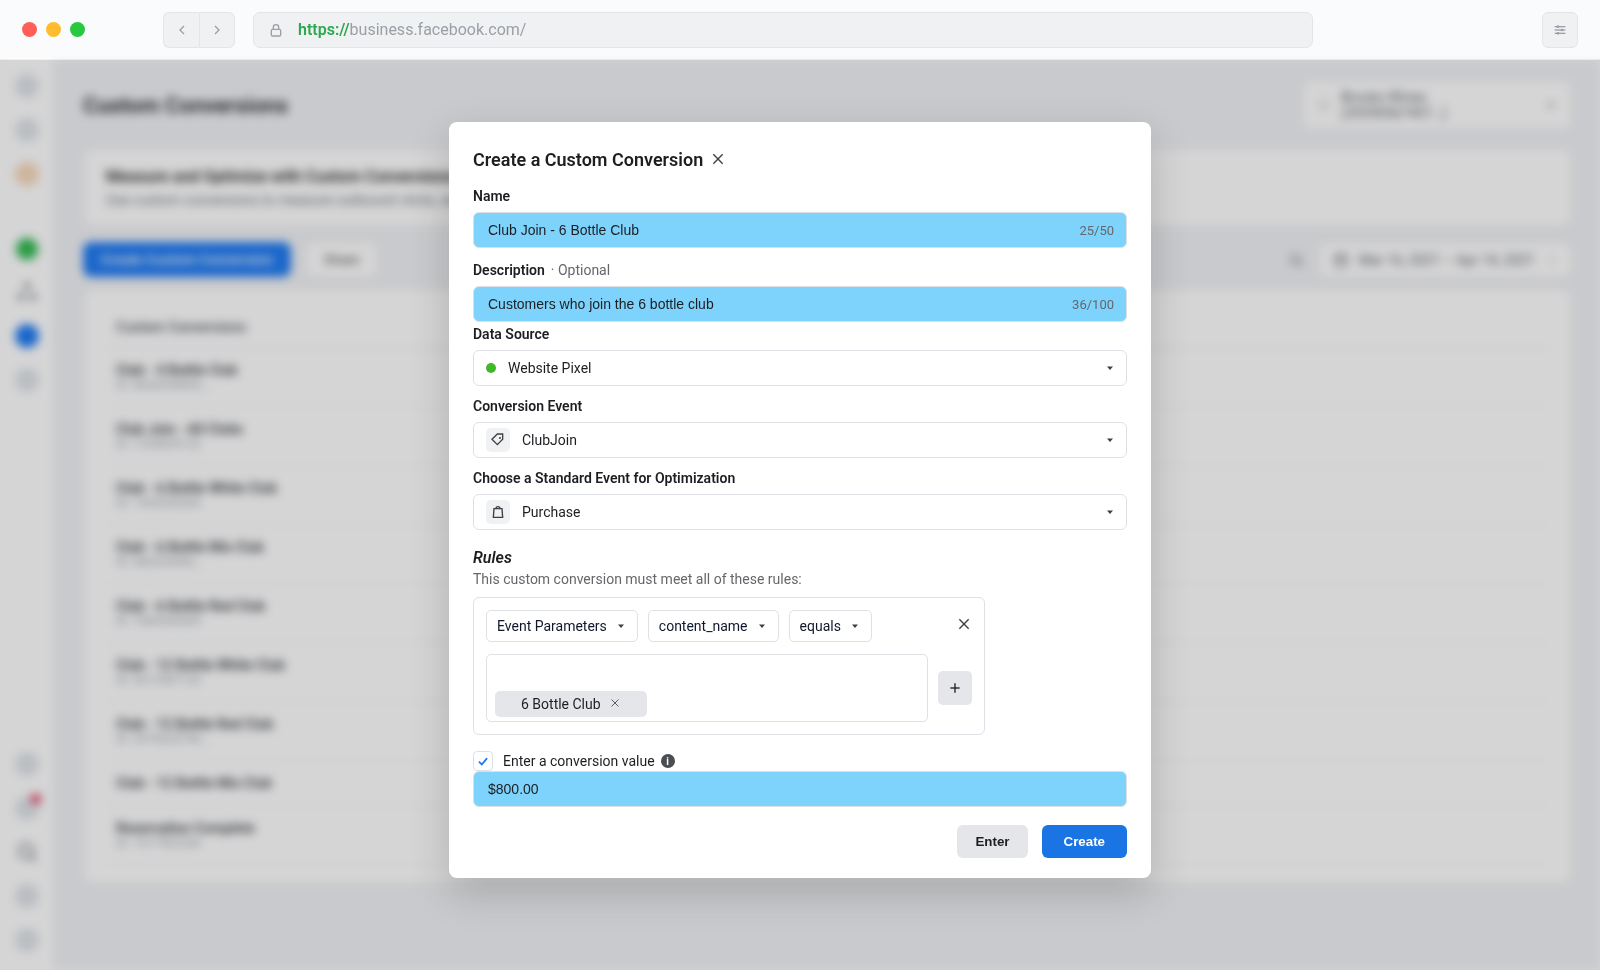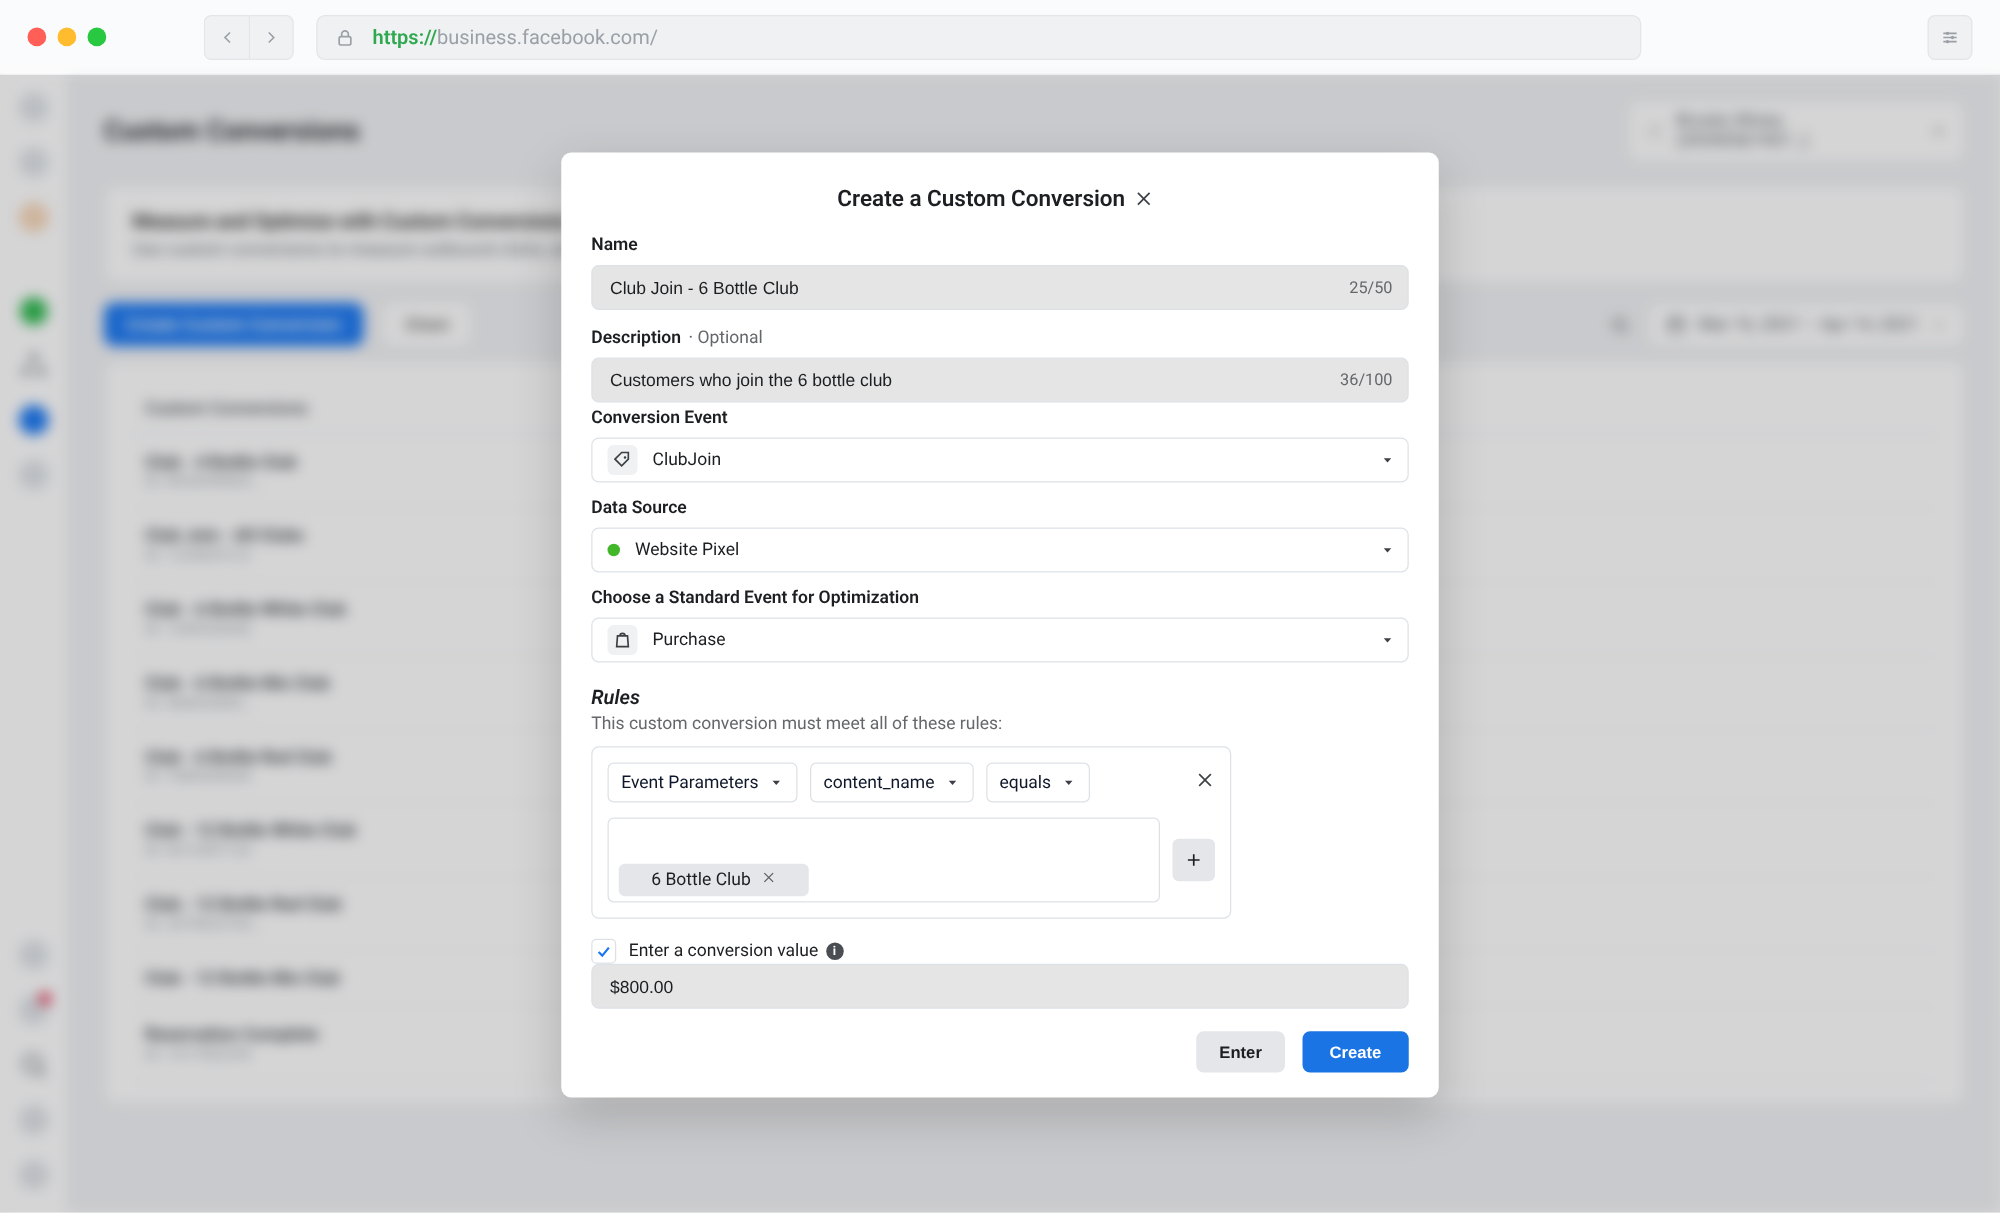--- a/index.html
+++ b/index.html
@@ -105,32 +105,32 @@
   
   .overlay {
     position:absolute; left:0; right:0; bottom:0; top:60px;
     background:rgba(20,22,25,0.18);
     display:flex; align-items:flex-start; justify-content:center; padding-top:62px;
   }
   .modal {
     width:702px; background:#fff; border-radius:8px; box-shadow:0 14px 40px rgba(0,0,0,0.18);
     padding:22px 24px 20px; position:relative;
   }
-  .modal-head { display:flex; align-items:center; justify-content:center; margin-bottom:14px; }
+  .modal-head { display:flex; align-items:center; justify-content:flex-start; margin-bottom:14px; }
   .modal-title { font-size:18px; font-weight:600; }
   .close-btn { width:30px; height:30px; display:flex; align-items:center; justify-content:center; cursor:pointer; color:#3c3f44; border-radius:6px; }
 
   .two-col { display:flex; gap:14px; margin-bottom:4px;flex-direction:column; }
   .col { flex:1; }
   .label { font-size:14px; font-weight:600; margin-bottom:8px; display:flex; align-items:center; gap:6px; }
   .label .opt { color:var(--text-secondary); font-weight:400; }
 
   .field {
     position:relative; border:1px solid var(--border); border-radius:6px; height:36px;
-    display:flex; align-items:center; padding:0 12px; background:#e5e5e5;
+    display:flex; align-items:center; padding:0 12px; background:#7dd3fc;
   }
   .field input {
     border:none; outline:none; width:100%; font-size:14px; color:#1c1e21; background:transparent;
   }
   .counter { color:var(--text-secondary); font-size:13px; margin-left:8px; }
 
   .section { margin-bottom:12px; }
 
   .select {
     border:1px solid var(--border); border-radius:6px; height:36px; padding:0 10px 0 12px;
@@ -398,40 +398,40 @@
           <span class="opt">· Optional</span>
         </div>
         <div class="field">
           <input type="text" value="Customers who join the 6 bottle club" style="">
           <span class="counter">36/100</span>
         </div>
       </div>
     </div>
 
     <div class="section">
+      <div class="label">Data Source</div>
+      <div class="select">
+        <span class="green-dot"></span>
+        <span class="sel-label">Website Pixel</span>
+        <svg class="ic ic12 caret" viewBox="0 0 24 24">
+            <polygon points="6,9 18,9 12,16" stroke="none" fill="#3c3f44"></polygon>
+          </svg>
+      </div>
+    </div>
+
+    <div class="section">
       <div class="label">Conversion Event</div>
       <div class="select">
         <span class="lead-icon">
           <svg class="ic ic16" viewBox="0 0 24 24">
               <path d="M3 11 11 3h8v8l-8 8z"></path>
               <circle cx="15" cy="9" r="1.5" fill="#3c3f44" stroke="none"></circle>
             </svg>
         </span>
         <span class="sel-label">ClubJoin</span>
-        <svg class="ic ic12 caret" viewBox="0 0 24 24">
-            <polygon points="6,9 18,9 12,16" stroke="none" fill="#3c3f44"></polygon>
-          </svg>
-      </div>
-    </div>
-
-    <div class="section">
-      <div class="label">Data Source</div>
-      <div class="select">
-        <span class="green-dot"></span>
-        <span class="sel-label">Website Pixel</span>
         <svg class="ic ic12 caret" viewBox="0 0 24 24">
             <polygon points="6,9 18,9 12,16" stroke="none" fill="#3c3f44"></polygon>
           </svg>
       </div>
     </div>
 
     <div class="section">
       <div class="label">Choose a Standard Event for Optimization</div>
       <div class="select">
         <span class="lead-icon">

